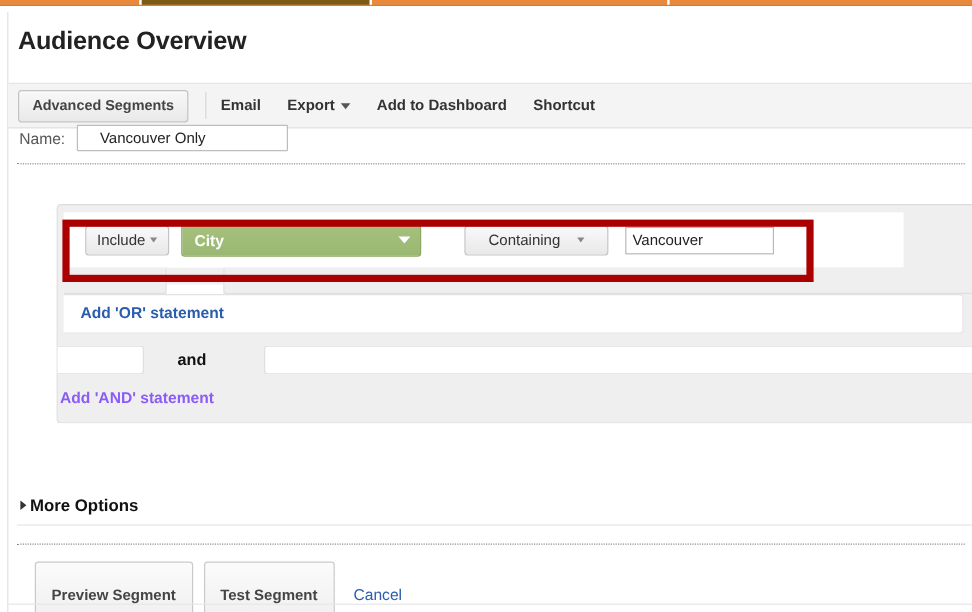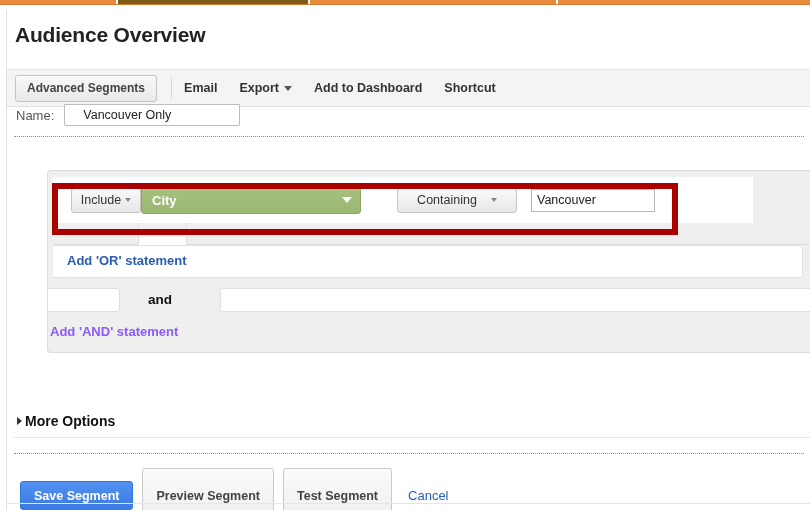--- a/index.html
+++ b/index.html
@@ -240,21 +240,22 @@
   .small-caret {
     display: inline-block;
     margin-left: 4px;
     width: 0; height: 0;
     border-left: 3.5px solid transparent;
     border-right: 3.5px solid transparent;
     border-top: 4.5px solid #888;
   }
 
   #dim-select {
-    width: 220px;
+    margin-left: 10px;
+    width: 200px;
     height: 27px;
     background: linear-gradient(to bottom, #a5c07c 0%, #9ab873 100%);
     border: 1px solid #8aa862;
     border-radius: 3px;
     box-sizing: border-box;
     display: flex;
     align-items: center;
     justify-content: space-between;
     padding: 0 8px 0 10px;
     cursor: pointer;
@@ -590,21 +591,20 @@
 
   <div id="more-options">
     <span class="tri-right"></span>
     <span id="more-options-label">More Options</span>
   </div>
 
   <div class="solid-rule" id="rule-moreopt"></div>
   <div class="dotted-rule" id="rule-bottom"></div>
 
   <div id="actions">
-    <div id="save-btn">Save Segment</div>
     <div class="action-grey">Preview Segment</div>
     <div class="action-grey">Test Segment</div>
     <div id="cancel-link">Cancel</div>
   </div>
 
   <div id="bottom-rule"></div>
 
 </div>
 
 </body></html>

